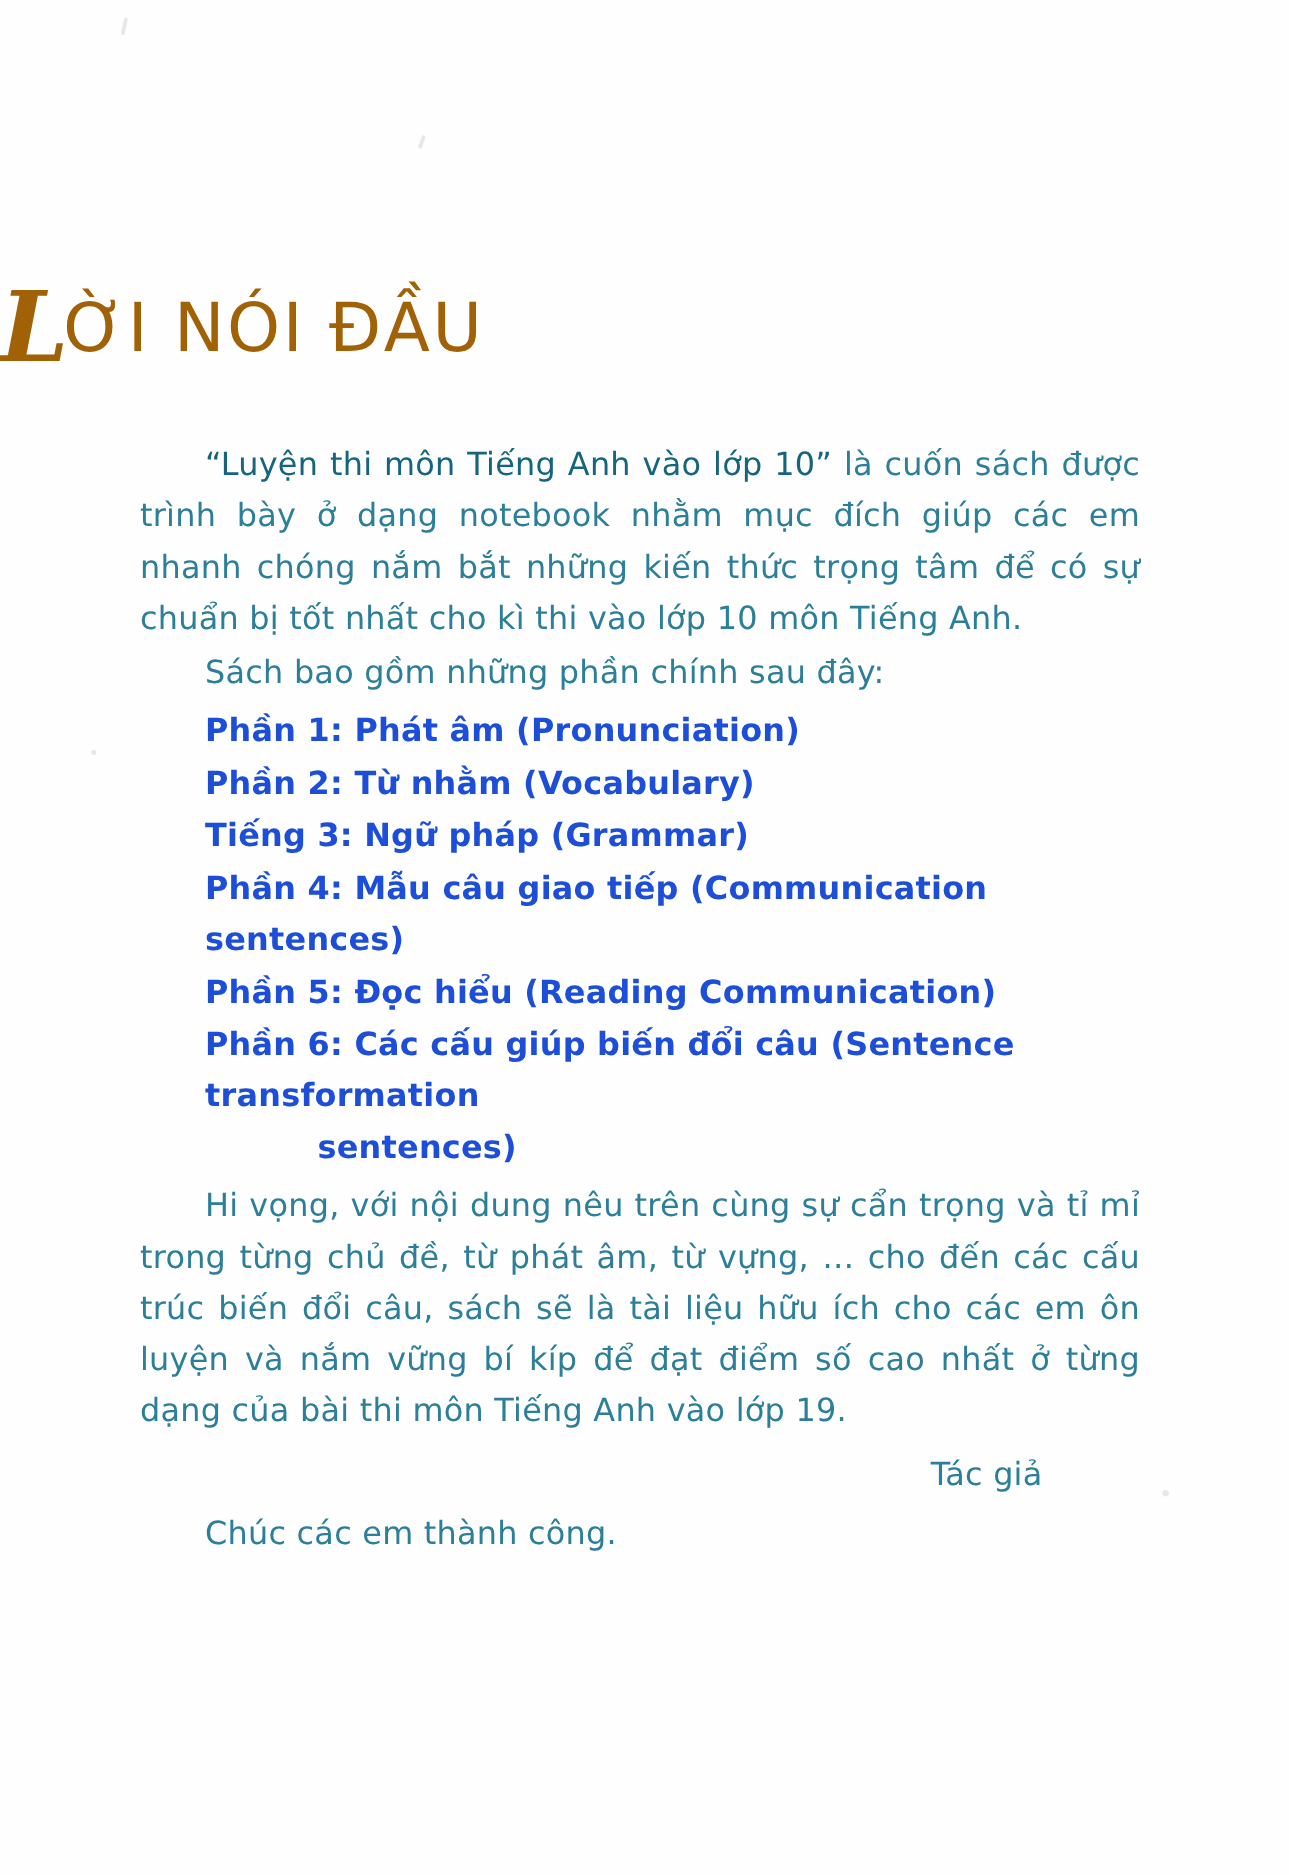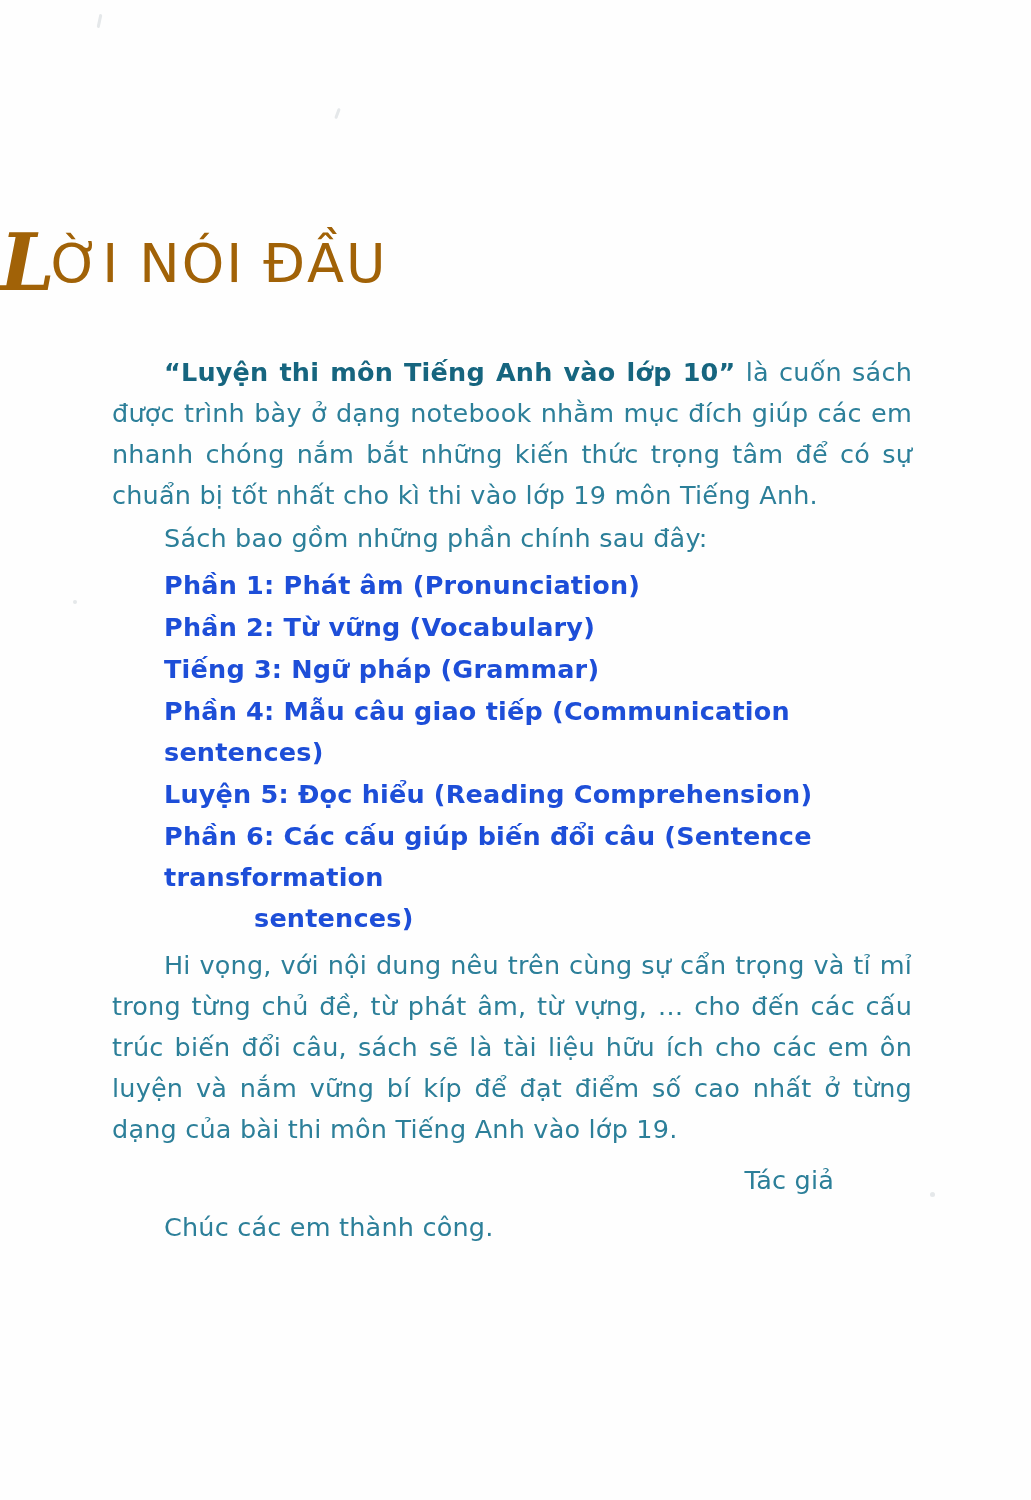--- a/index.html
+++ b/index.html
@@ -67,21 +67,21 @@
     line-height: 41px;
     color: #2c7f99;
     letter-spacing: .2px;
   }
   .para {
     text-align: justify;
     text-justify: inter-word;
     margin: 0 0 2px 0;
   }
   .indent { text-indent: 52px; }
-  .bold-q { font-weight: 700; color: #16657f; }
+  .bold-q { font-weight: 400; color: #16657f; }
 
   .list {
     margin: 6px 0 4px 0;
     padding: 0;
     list-style: none;
   }
   .list li {
     font-weight: 700;
     color: #1d4ed8;
     margin: 0 0 1px 0;
@@ -115,40 +115,40 @@
 
   <div class="title-wrap">
     <div class="title">
       <span class="drop">L</span><span>ỜI NÓI ĐẦU</span>
     </div>
   </div>
 
   <div class="body-text">
 
     <p class="para indent">
-      <span class="bold-q">“Luyện thi môn Tiếng Anh vào lớp 10”</span><span> là cuốn sách được trình bày ở dạng notebook nhằm mục đích giúp các em nhanh chóng nắm bắt những kiến thức trọng tâm để có sự chuẩn bị tốt nhất cho kì thi vào lớp 19 môn Tiếng Anh.</span>
+      <span class="bold-q">“Luyện thi môn Tiếng Anh vào lớp 10”</span><span> là cuốn sách được trình bày ở dạng notebook nhằm mục đích giúp các em nhanh chóng nắm bắt những kiến thức trọng tâm để có sự chuẩn bị tốt nhất cho kì thi vào lớp 10 môn Tiếng Anh.</span>
     </p>
 
     <p class="para indent">Sách bao gồm những phần chính sau đây:</p>
 
     <ul class="list">
       <li>
         <span>Phần 1: Phát âm (Pronunciation)</span>
       </li>
       <li>
-        <span>Phần 2: Từ vững (Vocabulary)</span>
+        <span>Phần 2: Từ nhằm (Vocabulary)</span>
       </li>
       <li>
         <span>Tiếng 3: Ngữ pháp (Grammar)</span>
       </li>
       <li>
         <span>Phần 4: Mẫu câu giao tiếp (Communication sentences)</span>
       </li>
       <li>
-        <span>Luyện 5: Đọc hiểu (Reading Comprehension)</span>
+        <span>Phần 5: Đọc hiểu (Reading Communication)</span>
       </li>
       <li>
         <span>Phần 6: Các cấu giúp biến đổi câu (Sentence transformation</span>
         <span class="cont">sentences)</span>
       </li>
     </ul>
 
     <p class="para indent spacer-para">Hi vọng, với nội dung nêu trên cùng sự cẩn trọng và tỉ mỉ trong từng chủ đề, từ phát âm, từ vựng, … cho đến các cấu trúc biến đổi câu, sách sẽ là tài liệu hữu ích cho các em ôn luyện và nắm vững bí kíp để đạt điểm số cao nhất ở từng dạng của bài thi môn Tiếng Anh vào lớp 19.</p>
 
     <p class="para signature">Tác giả</p>

